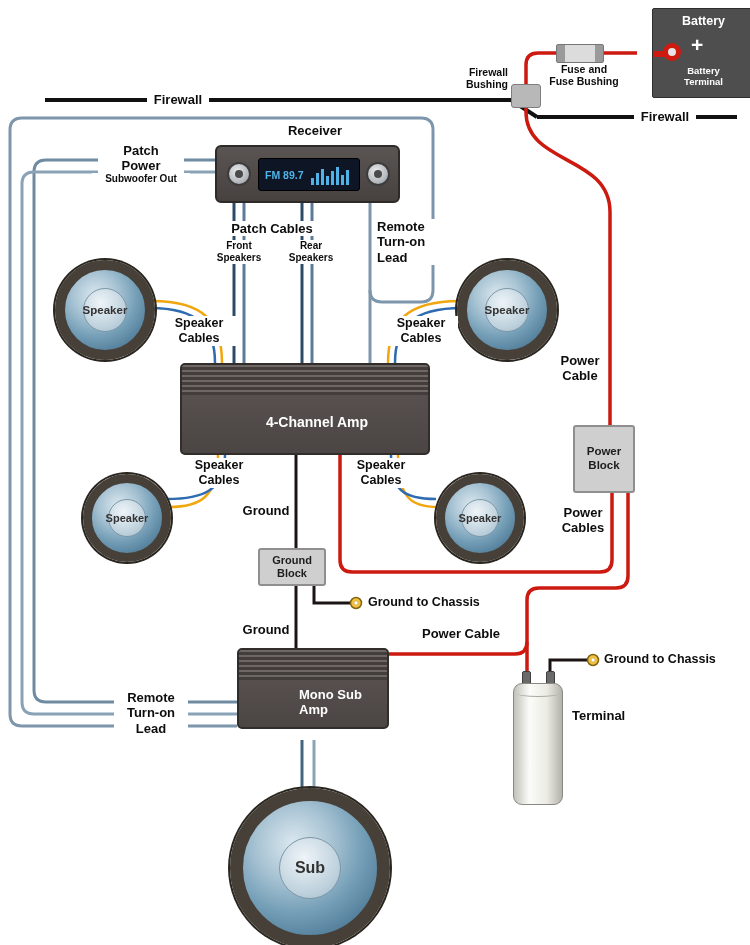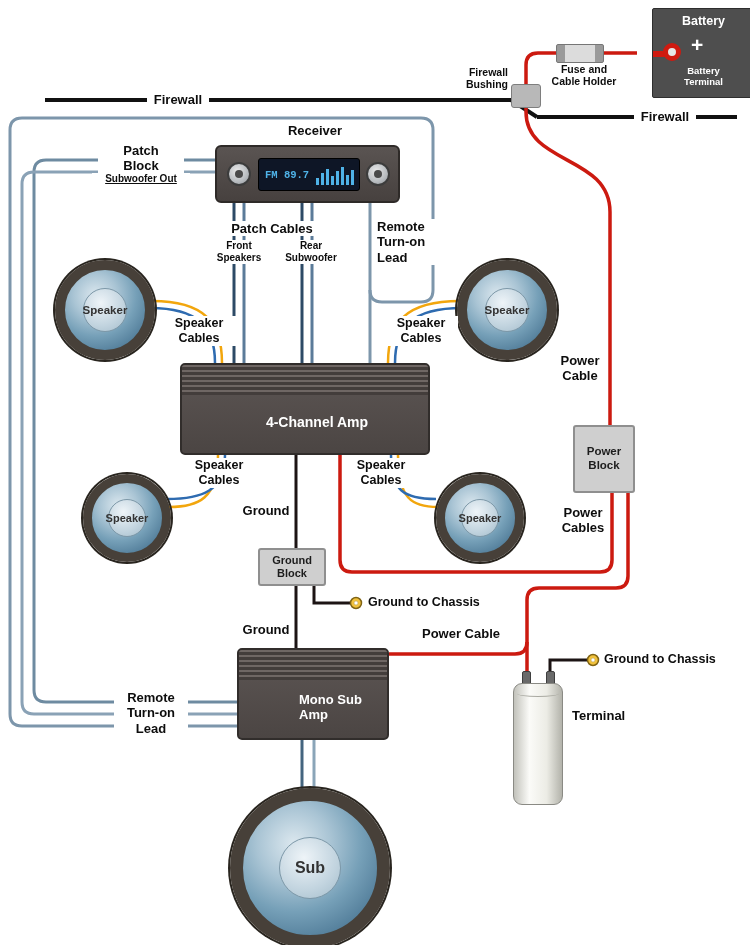--- a/index.html
+++ b/index.html
@@ -38,21 +38,21 @@
     border:1px solid #767676; border-radius:2px;
   }
   .bushing {
     position:absolute; left:511px; top:84px; width:28px; height:22px; z-index:4;
     background:#b8b8b8; border:1px solid #7e7e7e; border-radius:3px;
   }
 
   .receiver {
     position:absolute; left:215px; top:145px; width:185px; height:58px; z-index:4;
     background:linear-gradient(180deg,#5a5452,#47413f); border:2px solid #2e2a28;
-    border-radius:6px; box-sizing:border-box;font-family:Liberation Mono, monospace;
+    border-radius:6px; box-sizing:border-box;
   }
   .knob { position:absolute; width:24px; height:24px; border-radius:50%;
     background:radial-gradient(circle at 40% 35%, #e8e8e8, #b8bcc0 60%, #8f9398);
     border:2px solid #3c3c3c; box-sizing:border-box; }
   .knob .dot { position:absolute; left:6px; top:6px; width:8px; height:8px; border-radius:50%; background:#4a4a4a; }
   .knob.k-left { left:10px; top:15px; }
   .knob.k-right { left:149px; top:15px; }
   .display { position:absolute; left:41px; top:11px; width:102px; height:33px;
     background:#0e1626; border:1px solid #000; border-radius:3px;
     display:flex; align-items:center; box-sizing:border-box; }
@@ -64,21 +64,21 @@
     position:absolute; background:linear-gradient(180deg,#5d5654,#4b4543);
     border:2px solid #312d2b; border-radius:5px; box-sizing:border-box; z-index:4;
     display:flex; align-items:center; justify-content:center;
   }
   .amp .fins { position:absolute; left:0; right:0; top:0; height:30px;
     border-radius:3px 3px 0 0;
     background:repeating-linear-gradient(180deg,#6f6764 0px,#6f6764 2px,#433d3b 2px,#433d3b 5px); }
   .amp .amp-label { position:relative; margin-top:26px; color:#fff; font-weight:bold;margin-left:24px; }
   .amp4 { left:180px; top:363px; width:250px; height:92px; }
   .amp4 .amp-label { font-size:14px; }
-  .monoamp { left:237px; top:648px; width:152px; height:92px;padding-left:36px; }
+  .monoamp { left:237px; top:648px; width:152px; height:81px;padding-left:36px; }
   .monoamp .amp-label { font-size:13px; }
 
   .block {
     position:absolute; background:#cfcfcf; border:2px solid #8f8f8f; border-radius:3px;
     box-sizing:border-box; z-index:4; display:flex; align-items:center; justify-content:center;
     text-align:center; font-weight:bold; color:#1d1d1d; white-space:pre-line; line-height:1.2;
   }
   .powerblock { left:573px; top:425px; width:62px; height:68px; font-size:11.5px; }
   .groundblock { left:258px; top:548px; width:68px; height:38px; font-size:11px; }
 
@@ -244,28 +244,28 @@
     <div class="sp-label">Speaker</div>
   </div>
   <div class="speaker sub-spk">
     <div class="cap"></div>
     <div class="sp-label">Sub</div>
   </div>
 
   <div class="lbl ctr" style="left:270px; top:123px; width:90px; font-size:13px;">Receiver</div>
 
   <div class="lbl ctr halo" style="left:98px; top:143px; width:86px; font-size:13px;">Patch
-Block</div>
-  <div class="lbl ctr halo" style="left:92px; top:173px; width:98px; font-size:10px;text-decoration:underline;">Subwoofer Out</div>
+Power</div>
+  <div class="lbl ctr halo" style="left:92px; top:173px; width:98px; font-size:10px;">Subwoofer Out</div>
 
   <div class="lbl ctr halo" style="left:228px; top:221px; width:88px; font-size:13px;">Patch Cables</div>
   <div class="lbl ctr halo" style="left:210px; top:240px; width:58px; font-size:10px;">Front
 Speakers</div>
   <div class="lbl ctr halo" style="left:282px; top:240px; width:58px; font-size:10px;">Rear
-Subwoofer</div>
+Speakers</div>
 
   <div class="lbl halo" style="left:377px; top:219px; width:62px; font-size:13px;">Remote
 Turn-on
 Lead</div>
 
   <div class="lbl ctr halo" style="left:162px; top:316px; width:74px; font-size:12.5px;">Speaker
 Cables</div>
   <div class="lbl ctr halo" style="left:384px; top:316px; width:74px; font-size:12.5px;">Speaker
 Cables</div>
   <div class="lbl ctr halo" style="left:182px; top:458px; width:74px; font-size:12.5px;">Speaker
@@ -286,20 +286,20 @@
 
   <div class="lbl ctr" style="left:416px; top:626px; width:90px; font-size:13px;">Power Cable</div>
 
   <div class="lbl" style="left:572px; top:708px; width:90px; font-size:13px;">Terminal</div>
 
   <div class="lbl ctr halo" style="left:114px; top:690px; width:74px; font-size:13px;">Remote
 Turn-on
 Lead</div>
 
   <div class="lbl ctr" style="left:534px; top:63px; width:100px; font-size:10.5px;">Fuse and
-Cable Holder</div>
+Fuse Bushing</div>
   <div class="lbl rgt" style="left:450px; top:66px; width:58px; font-size:10.5px;">Firewall
 Bushing</div>
 
   <div class="lbl ctr halo" style="left:147px; top:91px; width:62px; font-size:13px; line-height:18px; height:18px;">Firewall</div>
   <div class="lbl ctr halo" style="left:634px; top:108px; width:62px; font-size:13px; line-height:18px; height:18px;">Firewall</div>
 
 </div>
 
 </body></html>

